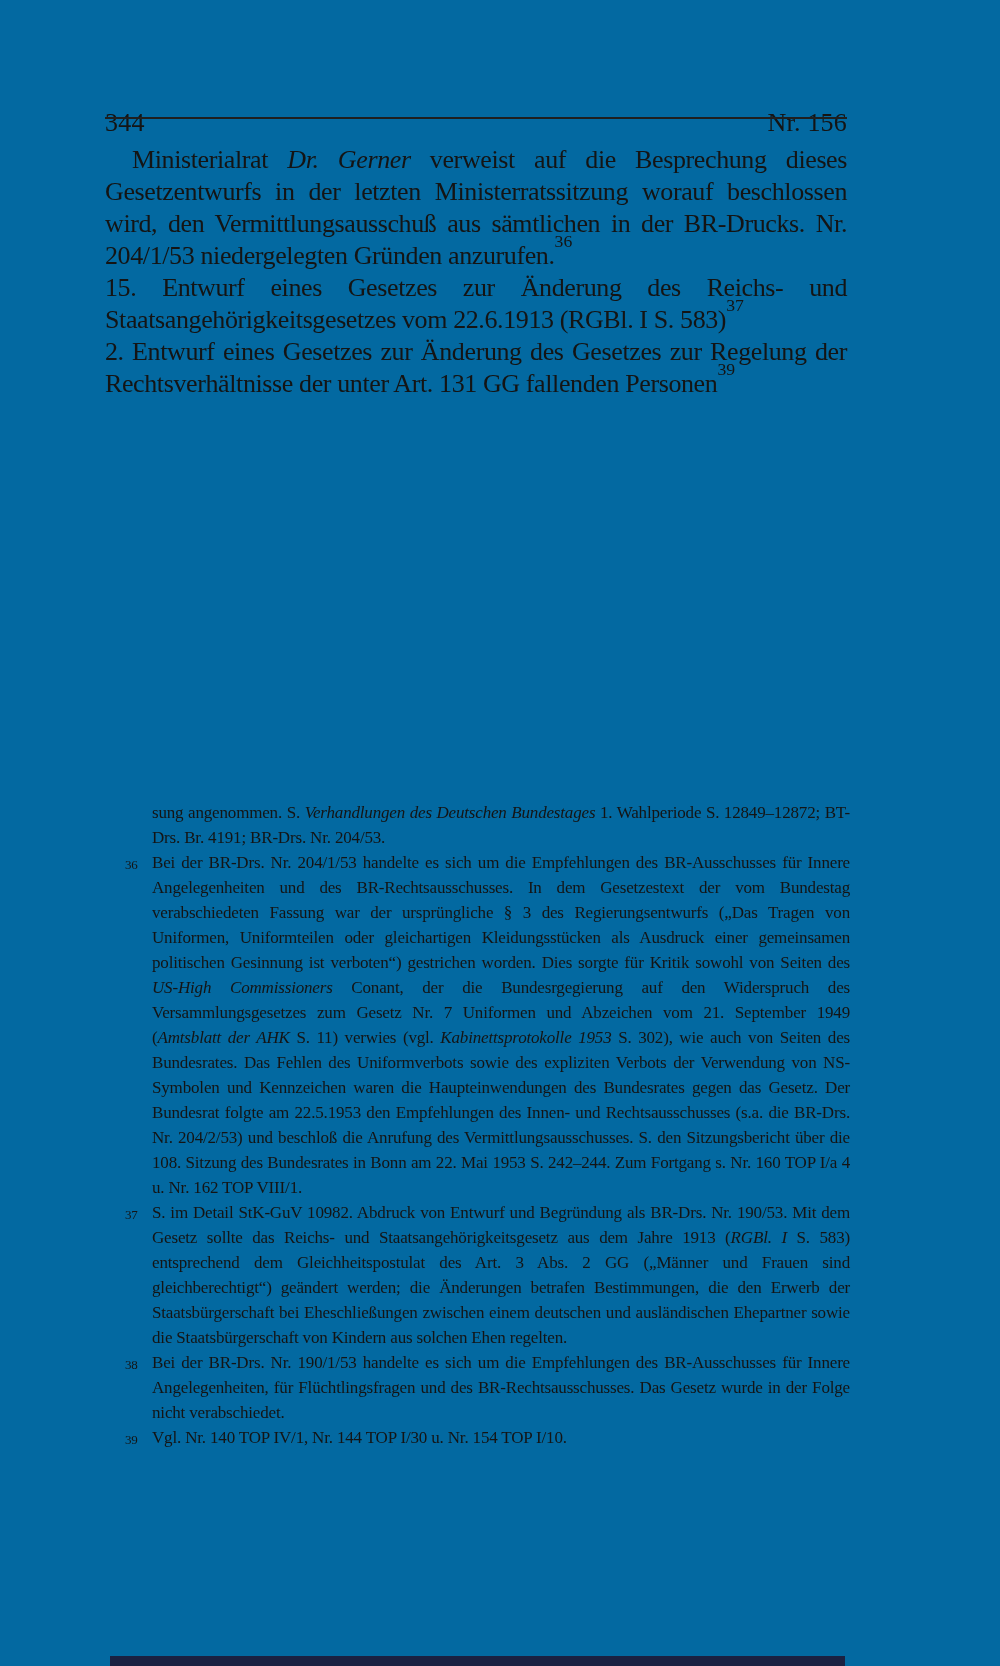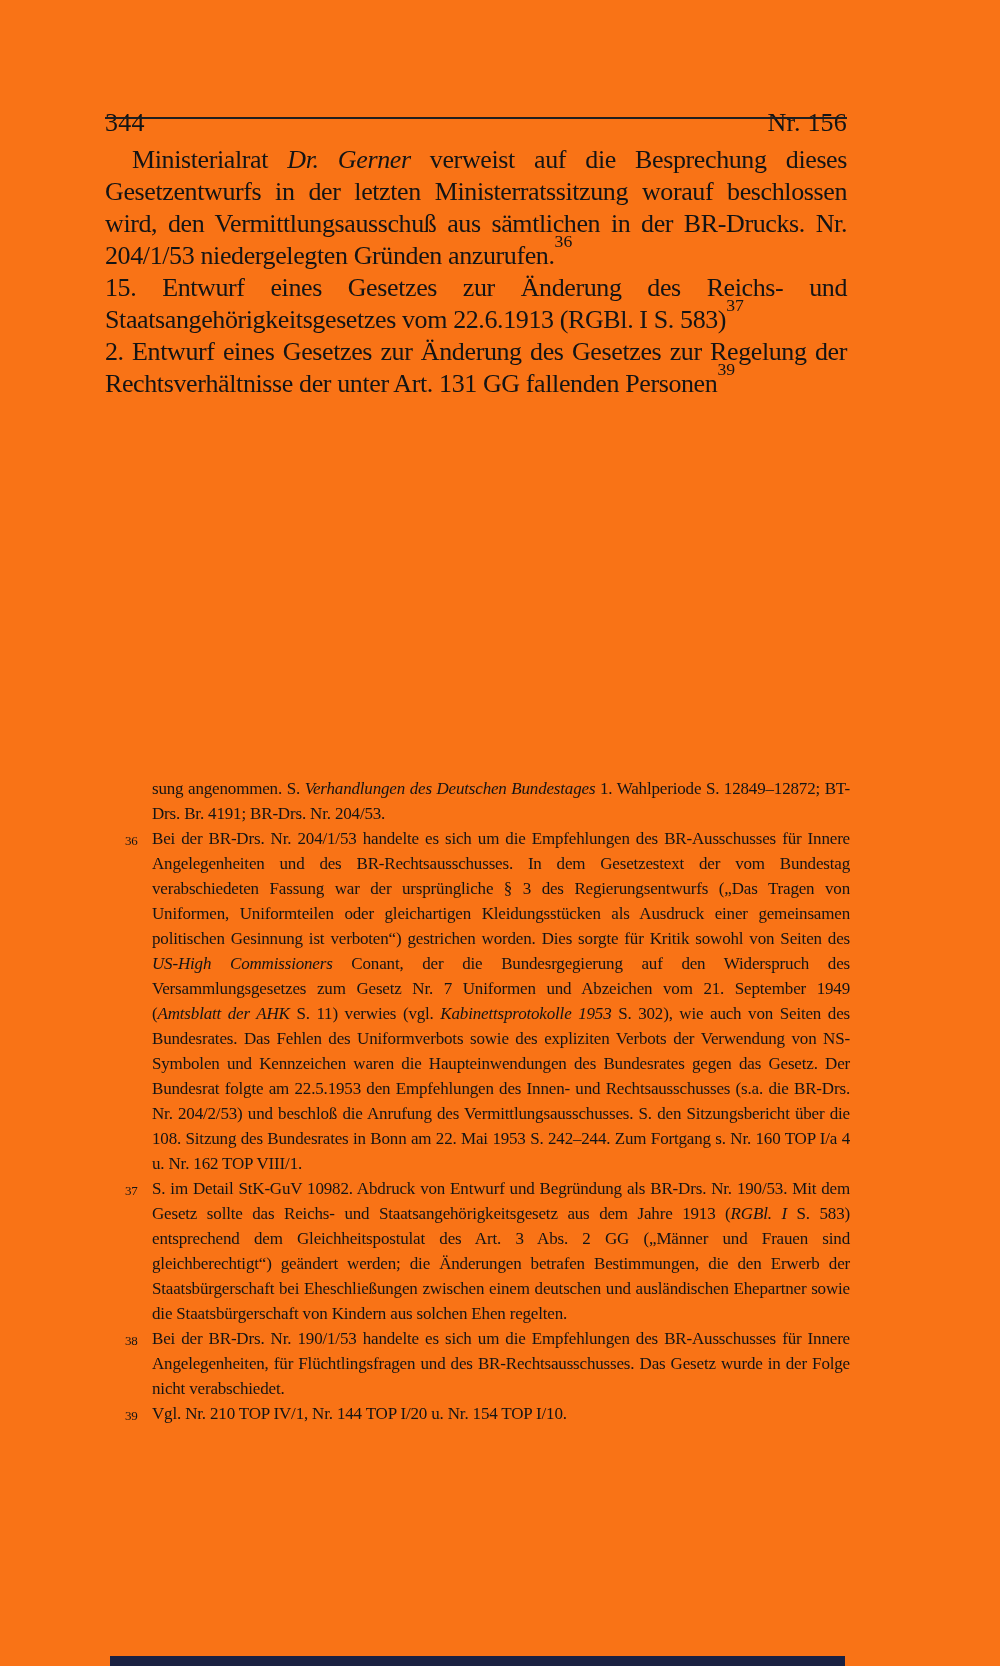--- a/index.html
+++ b/index.html
@@ -1,19 +1,19 @@
 <!DOCTYPE html>
 <html lang="de"><head>
 <meta charset="utf-8">
 <style>
   html,body{margin:0;padding:0;background:#ffffff;}
   .page{
     position:relative;
     width:1000px;height:1666px;
-    background:#f97316;
+    background:#0369a1;
     color:#141414;
     font-family:"Liberation Serif", serif;
     overflow:hidden;
   }
   
   .header{
     position:absolute;left:105px;top:80px;width:742px;
     display:flex;align-items:baseline;
     font-size:26px;letter-spacing:.2px;
   }
@@ -35,21 +35,21 @@
   .body-text p{margin:0;padding:0;}
   .body-text p.indent{text-indent:27px;}
   .body-text p.flush{text-indent:0;}
   sup.fnref{
     font-size:0.68em;line-height:0;
     position:relative;top:-0.42em;
     letter-spacing:0;
   }
   
   .footnotes{
-    position:absolute;left:125px;top:776px;width:725px;
+    position:absolute;left:125px;top:800px;width:725px;
     font-size:17px;line-height:25px;
     letter-spacing:-0.01em;
   }
   .fn{display:flex;}
   .fn-num{
     flex:0 0 27px;width:27px;
     font-size:13px;padding-top:2px;
   }
   .fn-text{
     flex:1;text-align:justify;
@@ -91,19 +91,19 @@
       <div class="fn">
         <span class="fn-num">37</span>
         <div class="fn-text"><span>S. im Detail StK-GuV 10982. Abdruck von Entwurf und Begründung als BR-Drs. Nr. 190/53. Mit dem Gesetz sollte das Reichs- und Staatsangehörigkeitsgesetz aus dem Jahre 1913 (</span><i>RGBl. I</i><span> S. 583) entsprechend dem Gleichheitspostulat des Art. 3 Abs. 2 GG („Männer und Frauen sind gleichberechtigt“) geändert werden; die Änderungen betrafen Bestimmungen, die den Erwerb der Staatsbürgerschaft bei Eheschließungen zwischen einem deutschen und ausländischen Ehepartner sowie die Staatsbürgerschaft von Kindern aus solchen Ehen regelten.</span></div>
       </div>
       <div class="fn">
         <span class="fn-num">38</span>
         <div class="fn-text"><span>Bei der BR-Drs. Nr. 190/1/53 handelte es sich um die Empfehlungen des BR-Ausschusses für Innere Angelegenheiten, für Flüchtlingsfragen und des BR-Rechtsausschusses. Das Gesetz wurde in der Folge nicht verabschiedet.</span></div>
       </div>
       <div class="fn">
         <span class="fn-num">39</span>
-        <div class="fn-text"><span>Vgl. Nr. 210 TOP IV/1, Nr. 144 TOP I/20 u. Nr. 154 TOP I/10.</span></div>
+        <div class="fn-text"><span>Vgl. Nr. 140 TOP IV/1, Nr. 144 TOP I/30 u. Nr. 154 TOP I/10.</span></div>
       </div>
     </section>
 
   <div class="bottom-bar"></div>
 
 </div>
 
 </body></html>

